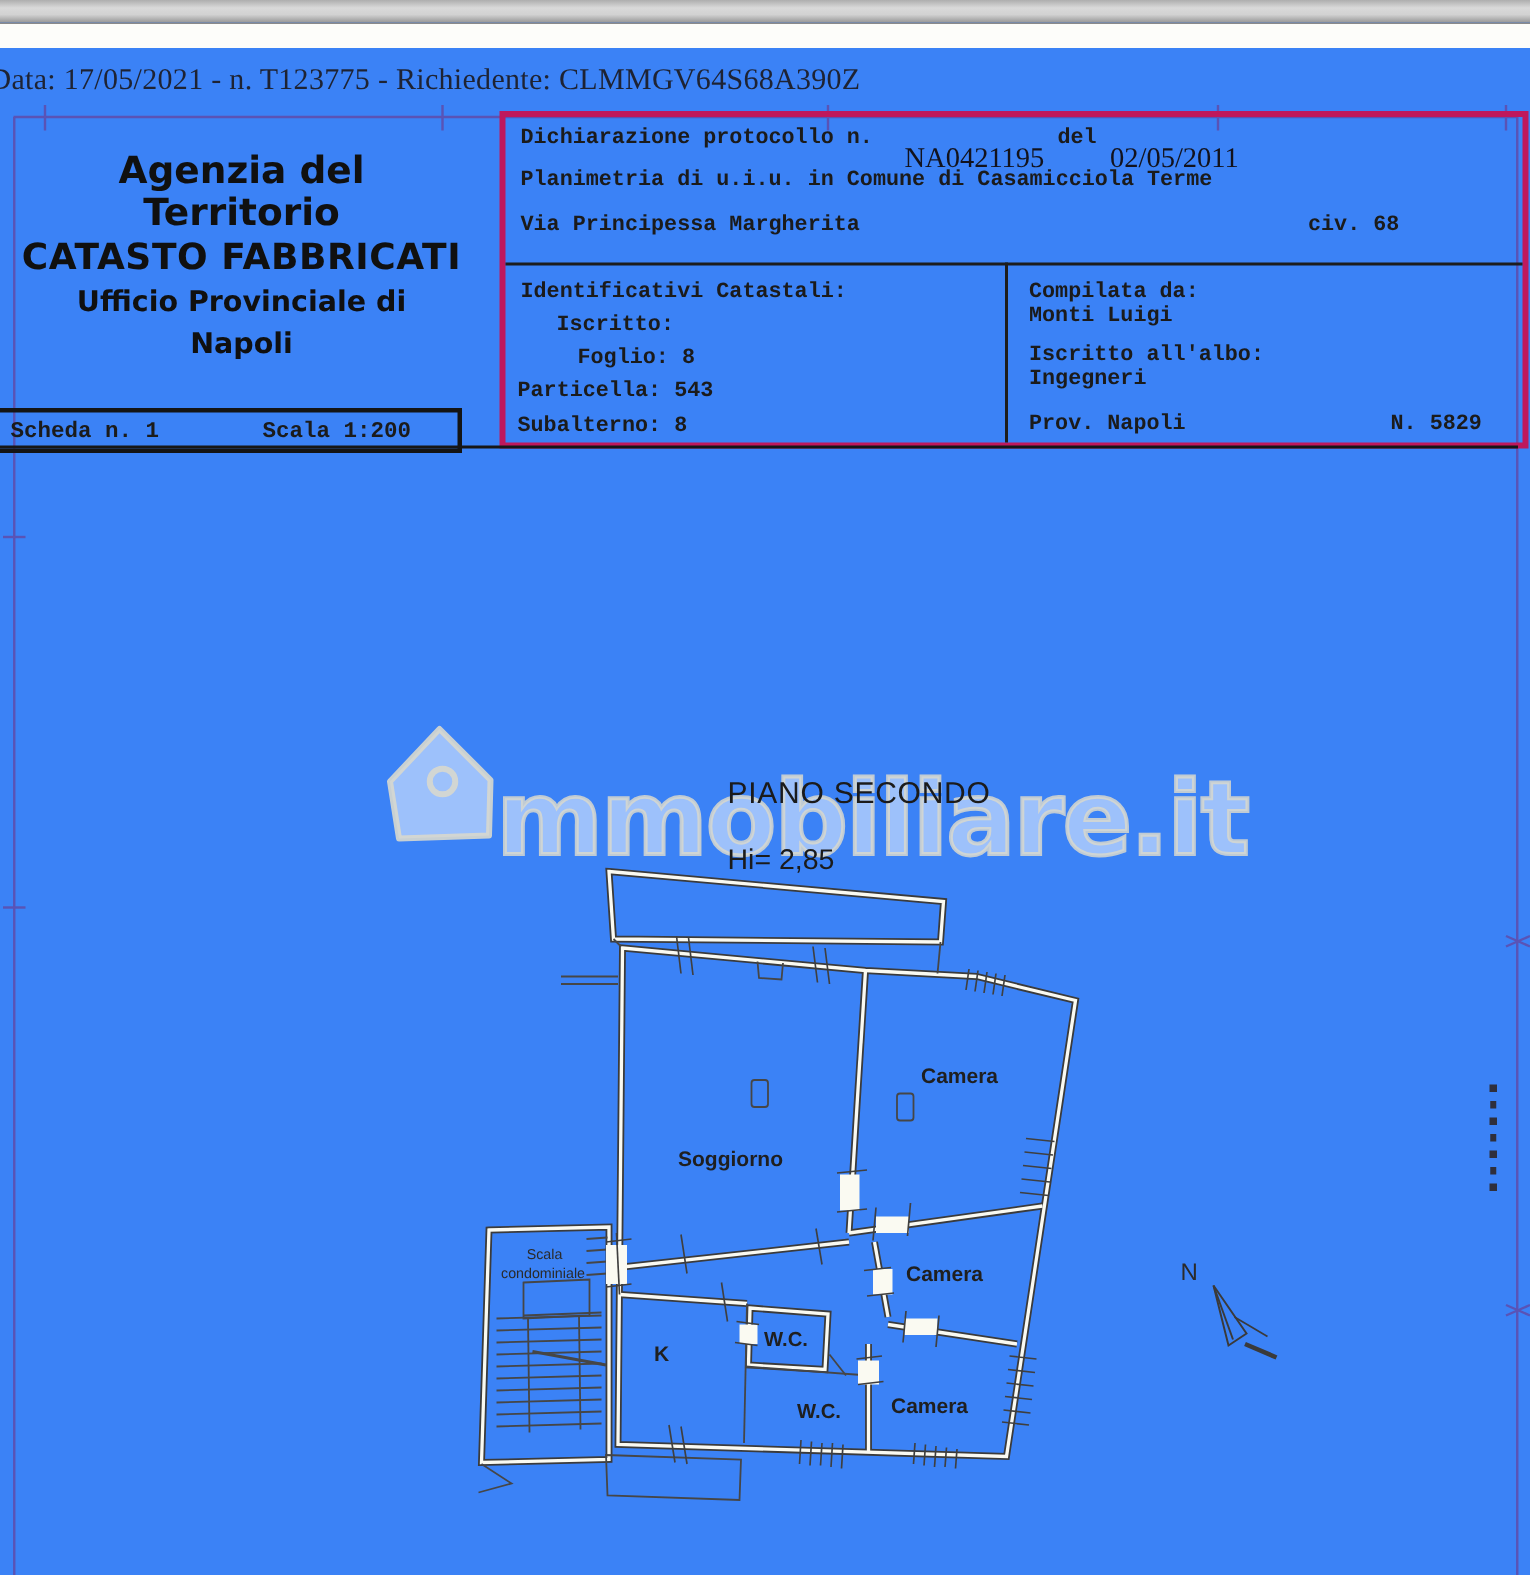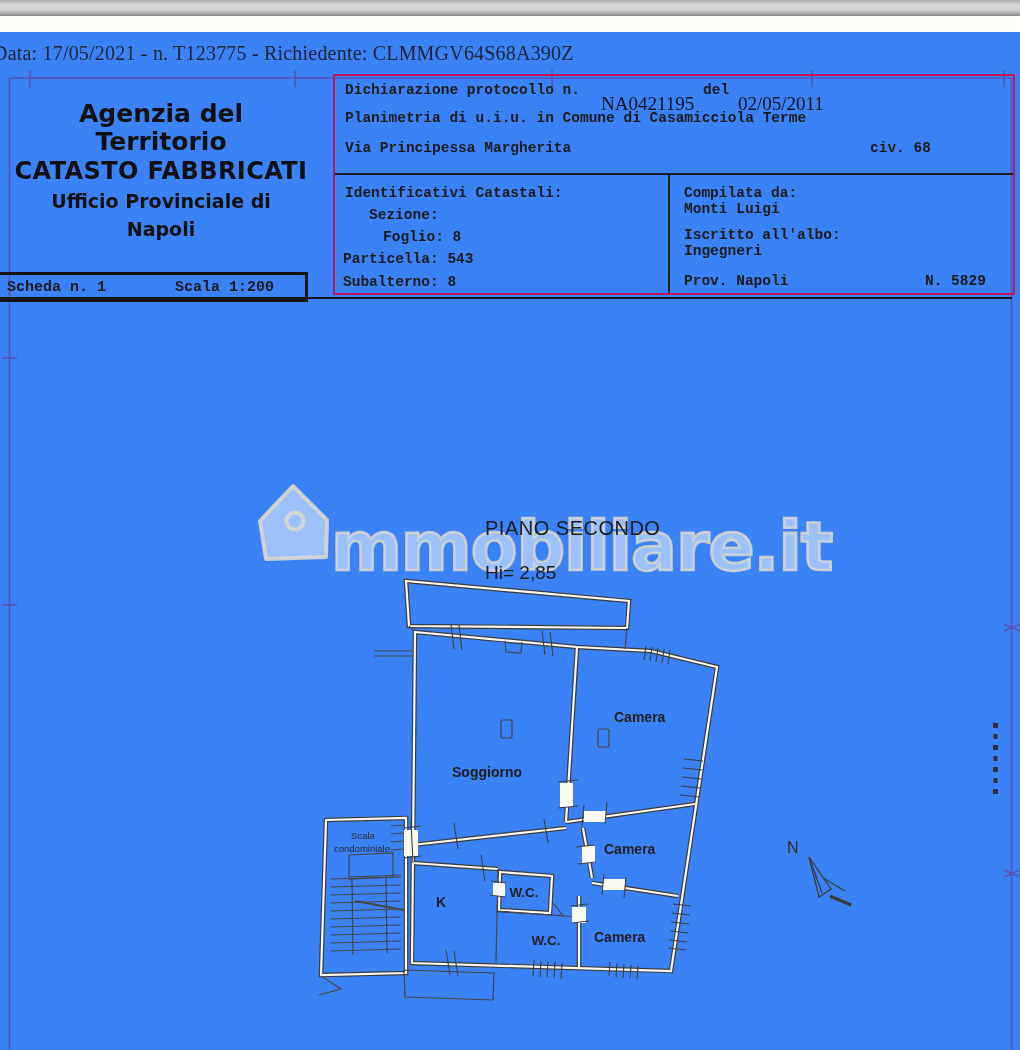--- a/index.html
+++ b/index.html
@@ -14,21 +14,21 @@
   .agency{position:absolute;left:10px;top:100px;width:302px;text-align:center;color:#101010;
     font-family:"DejaVu Sans",sans-serif;font-weight:bold;}
   .agency .l1{font-size:25px;line-height:28px;}
   .agency .l2{font-size:24px;line-height:31px;letter-spacing:.4px;}
   .agency .l3{font-size:19px;line-height:28px;}
   .agency .l4{font-size:19px;line-height:28px;}
   .mono{font-family:"Liberation Mono",monospace;font-weight:700;color:#1b1b1b;}
   .scheda-box{position:absolute;left:-4px;top:272px;width:306px;height:24px;border:3px solid #141414;background:transparent;}
   .scheda-box .s1{position:absolute;left:8px;top:4px;font-size:15px;}
   .scheda-box .s2{position:absolute;left:176px;top:4px;font-size:15px;}
-  .decl-table{position:absolute;left:333px;top:74px;width:678px;height:217px;border:2px solid #be185d;background:transparent;}
+  .decl-table{position:absolute;left:333px;top:74px;width:678px;height:217px;border:4px solid #be185d;background:transparent;}
   .decl-table .t-abs{position:absolute;white-space:nowrap;}
   .decl-table .m{font-size:14.5px;}
   .serifv{font-family:"Liberation Serif",serif;font-size:19px;color:#12121c;white-space:nowrap;margin-top:16px;}
   .hdiv{position:absolute;left:0;top:97px;width:100%;height:0;border-top:2px solid #1d1d1d;}
   .vdiv{position:absolute;left:333px;top:97px;width:0;height:120px;border-left:2px solid #1d1d1d;}
   .fullrule{position:absolute;left:0;top:297px;width:1012px;height:0;border-top:2px solid #161616;}
   .watermark{position:absolute;left:0;top:0;}
   .wm-text{position:absolute;left:331px;top:519px;font-family:"DejaVu Sans",sans-serif;font-weight:700;
     font-size:68px;line-height:56px;letter-spacing:-1px;color:rgba(255,255,255,.50);
     -webkit-text-stroke:2.6px rgba(216,216,206,.85);white-space:nowrap;}
@@ -253,21 +253,21 @@
     <span class="t-abs mono m" style="left:368px;top:6px;">del</span>
     <span class="t-abs serifv" style="left:403px;top:1px;">02/05/2011</span>
     <span class="t-abs mono m" style="left:10px;top:34px;">Planimetria di u.i.u. in Comune di Casamicciola Terme</span>
     <span class="t-abs mono m" style="left:10px;top:64px;">Via Principessa Margherita</span>
     <span class="t-abs mono m" style="left:535px;top:64px;">civ. 68</span>
 
     <div class="hdiv"></div>
     <div class="vdiv"></div>
 
     <span class="t-abs mono m" style="left:10px;top:109px;">Identificativi Catastali:</span>
-    <span class="t-abs mono m" style="left:34px;top:131px;">Sezione:</span>
+    <span class="t-abs mono m" style="left:34px;top:131px;">Iscritto:</span>
     <span class="t-abs mono m" style="left:48px;top:153px;">Foglio: 8</span>
     <span class="t-abs mono m" style="left:8px;top:175px;">Particella: 543</span>
     <span class="t-abs mono m" style="left:8px;top:198px;">Subalterno: 8</span>
 
     <span class="t-abs mono m" style="left:349px;top:109px;">Compilata da:</span>
     <span class="t-abs mono m" style="left:349px;top:125px;">Monti Luigi</span>
     <span class="t-abs mono m" style="left:349px;top:151px;">Iscritto all'albo:</span>
     <span class="t-abs mono m" style="left:349px;top:167px;">Ingegneri</span>
     <span class="t-abs mono m" style="left:349px;top:197px;">Prov. Napoli</span>
     <span class="t-abs mono m" style="left:590px;top:197px;">N. 5829</span>

